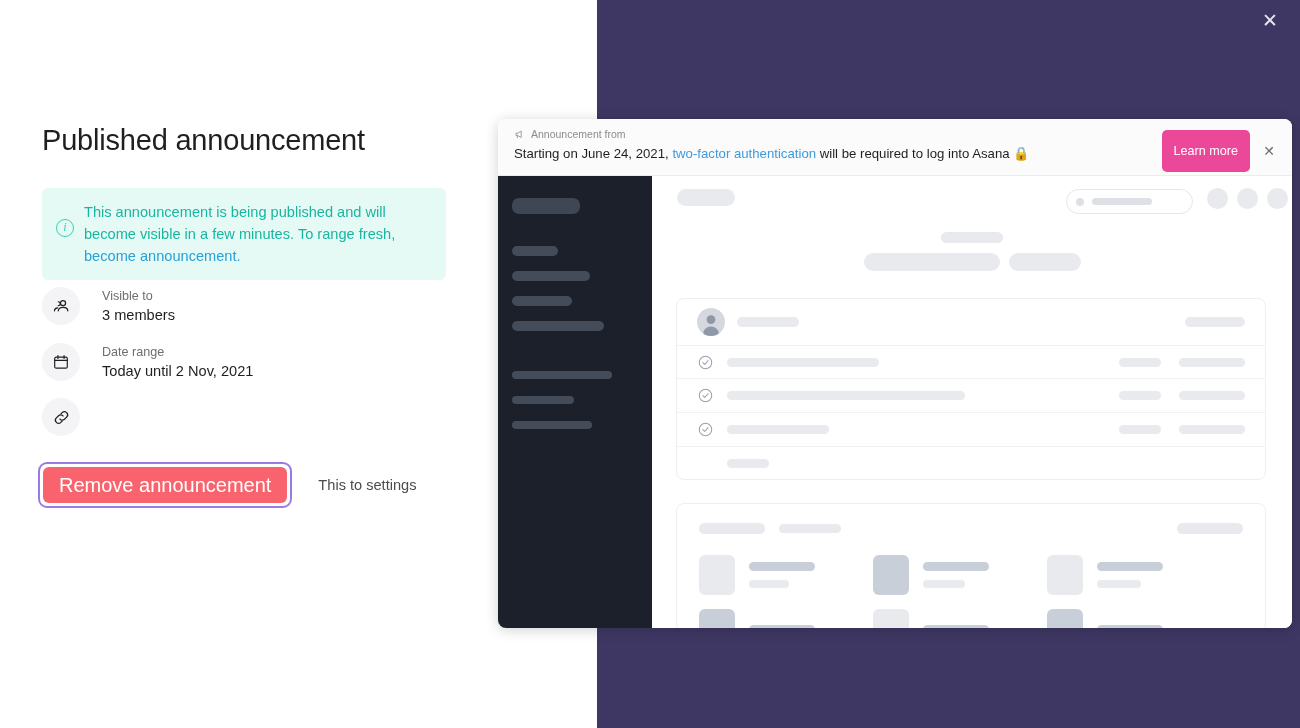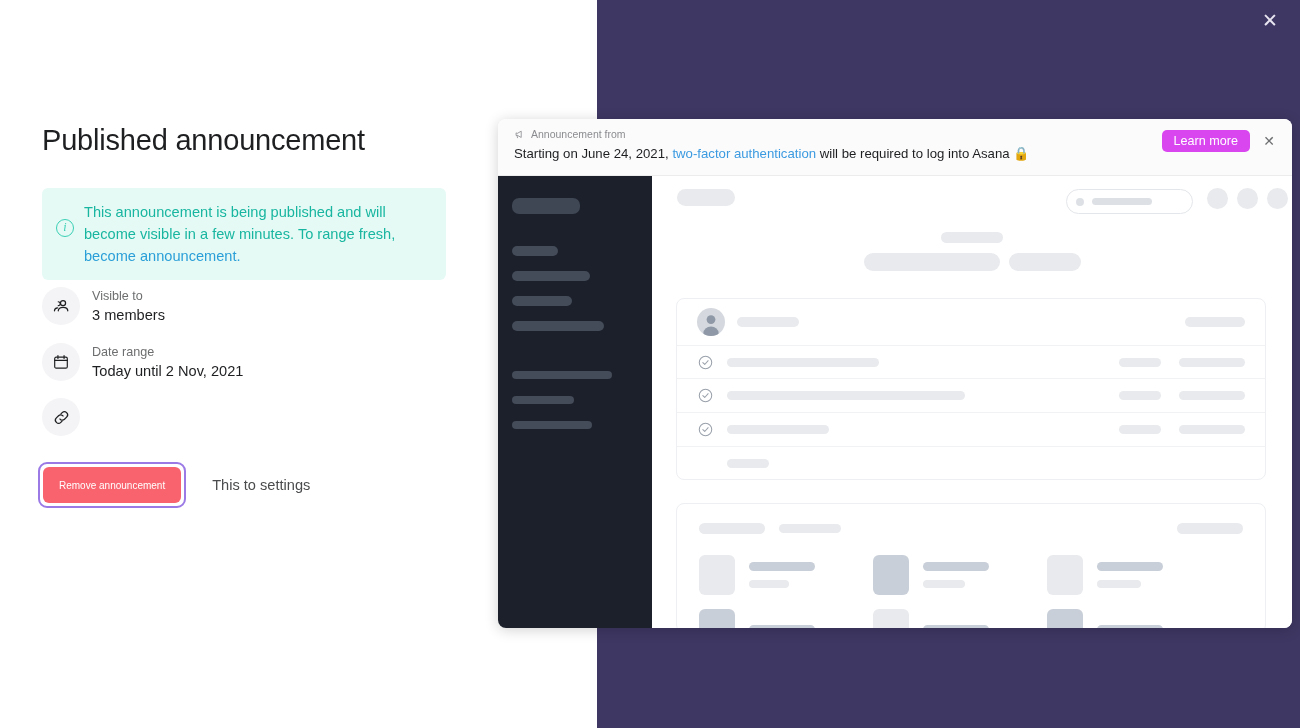--- a/index.html
+++ b/index.html
@@ -43,39 +43,39 @@
     color: #3ad0b5; font-size: 12px; line-height: 15px; text-align: center;
     font-family: "Liberation Serif", serif; font-style: italic;
   }
   .notice-text {
     font-size: 14.6px; line-height: 22px; color: #18b6a0;
     max-width: 320px;
   }
   .notice-text .lnk { color: #2a9fd8; }
 
   .meta-row {
-    position: absolute; left: 42px; display: flex; align-items: center; gap: 12px;
+    position: absolute; left: 42px; display: flex; align-items: center; gap: 22px;
   }
   .meta-ic {
     width: 38px; height: 38px; border-radius: 50%; background: #f4f4f6;
     display: flex; align-items: center; justify-content: center; flex: 0 0 auto;
   }
   .meta-ic svg { display: block; }
   .meta-label { font-size: 12.6px; color: #6d6e6f; line-height: 16px; }
   .meta-value { font-size: 14.6px; color: #1e1f21; line-height: 20px; margin-top: 1px; }
   .meta-value.link { color: #2a9fd8; }
 
   .btn-row { position: absolute; left: 38px; top: 462px; display: flex; align-items: center; }
   .focus-ring {
     border: 2px solid #9b7ae6; border-radius: 9px; padding: 3px;
     display: inline-block;
   }
   .btn-danger {
     background: #f8636e; color: #ffffff; border: none; border-radius: 6px;
-    padding: 0 16px; height: 36px; font-size: 10px; cursor: pointer;
+    padding: 0 16px; height: 36px; font-size: 20px; cursor: pointer;
     font-family: "Liberation Sans", sans-serif; display: block;
   }
   .btn-link {
     margin-left: 26px; background: none; border: none; cursor: pointer;
     font-size: 14.6px; color: #4a4b4c; font-family: "Liberation Sans", sans-serif;
   }
 
   
   .preview {
     position: absolute; left: 498px; top: 119px; width: 794px; height: 509px;
@@ -88,22 +88,22 @@
   }
   .ann-from {
     display: flex; align-items: center; gap: 6px;
     font-size: 10.5px; color: #8b8c8f; line-height: 13px;
   }
   .ann-from svg { display: block; }
   .ann-msg { margin-top: 4px; font-size: 13.2px; color: #1e1f21; line-height: 18px; white-space: nowrap; }
   .ann-msg .lnk { color: #3b9ae0; }
   .ann-actions { position: absolute; right: 12px; top: 11px; display: flex; align-items: center; gap: 8px; }
   .learn-btn {
-    background: #d946ef; color: #fff; border: none; border-radius: 5px;
-    font-size: 12.6px; padding: 0 12px; height: 22px; cursor: pointer;
+    background: #ec4899; color: #fff; border: none; border-radius: 5px;
+    font-size: 12.6px; padding: 0 12px; height: 42px; cursor: pointer;
     font-family: "Liberation Sans", sans-serif;
   }
   .ann-x { width: 22px; height: 22px; display: flex; align-items: center; justify-content: center;
            color: #6d6e6f; font-size: 14px; cursor: pointer; font-family: "DejaVu Sans", sans-serif; }
 
   .prev-body { position: relative; height: 452px; display: flex; }
   .prev-side { width: 154px; background: #1b202b; flex: 0 0 auto; padding: 22px 0 0 14px; }
   .prev-main { flex: 1; background: #ffffff; position: relative; }
 
   .sk { background: #e8eaed; border-radius: 7px; }

